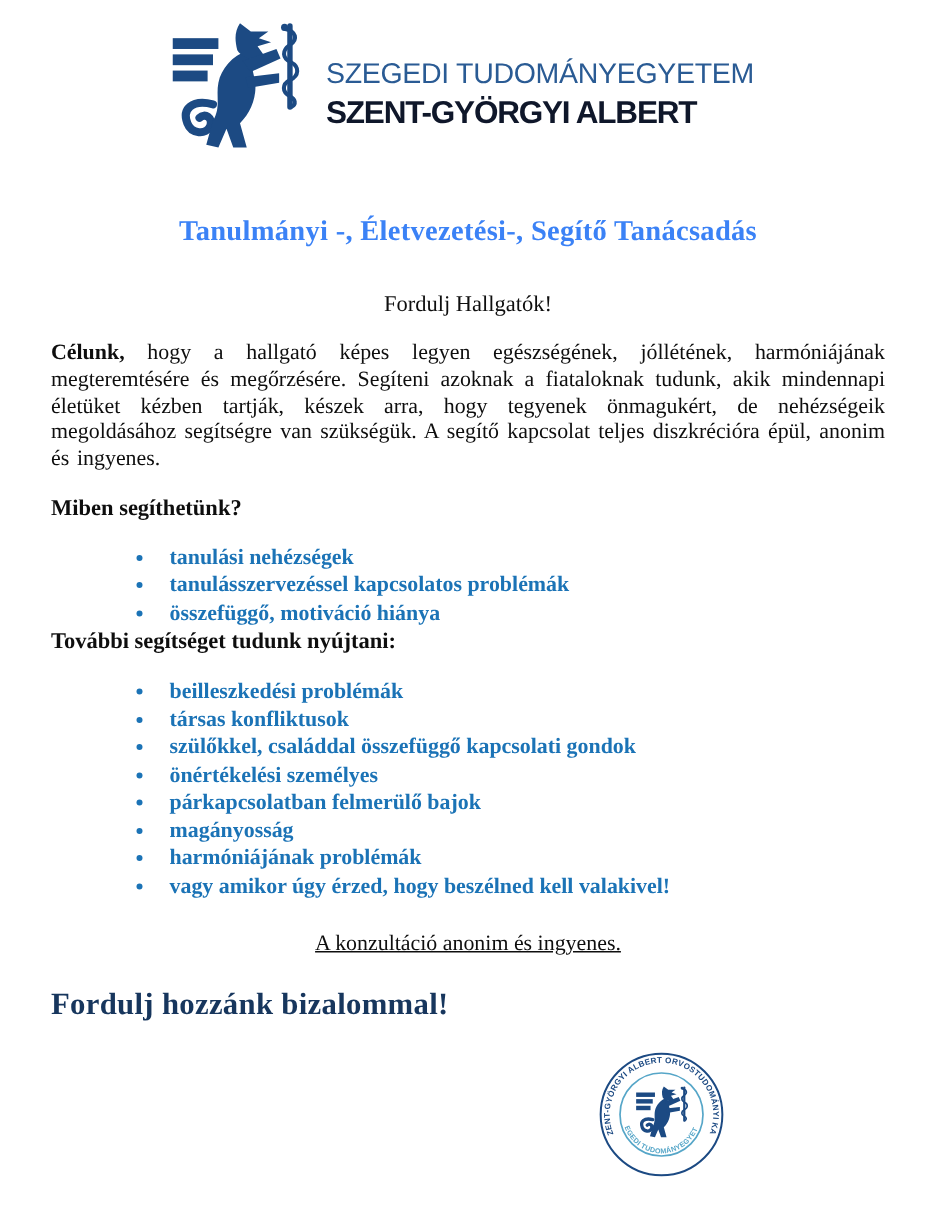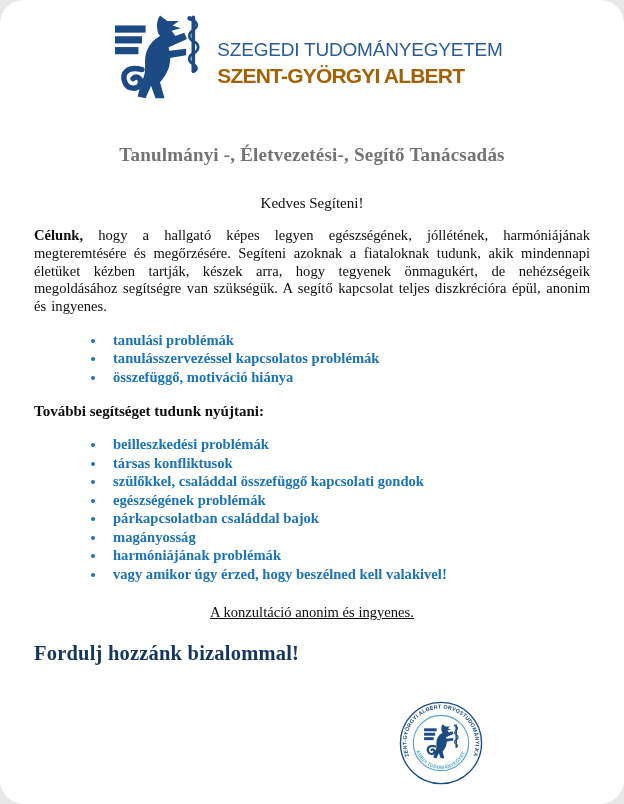--- a/index.html
+++ b/index.html
@@ -6,45 +6,44 @@
   .page{
     position:relative;
     width:624px;height:804px;
     margin:0 auto;
     background:#ffffff;
     font-family:"Liberation Serif", serif;
     color:#0e0e0e;
     overflow:hidden;
     box-sizing:border-box;
     padding:15px 34px 0 34px;
-    border-radius:24px;
   }
   
   .logo{
     display:flex;align-items:center;justify-content:center;
     gap:12px;height:96px;margin-left:-6px;
   }
   .logo-mark{flex:0 0 auto;}
   .logo-text{
     font-family:"Liberation Sans", sans-serif;
     white-space:nowrap;
   }
   .logo-l1{
     font-size:19px;font-weight:normal;color:#2a5b94;
     letter-spacing:-0.2px;margin-bottom:3px;
   }
   .logo-l2,.logo-l3{
-    font-size:21px;font-weight:bold;color:#a16207;
+    font-size:21px;font-weight:bold;color:#0f172a;
     letter-spacing:-0.8px;line-height:1.12;
   }
   
   .doc-title{
     margin-top:33px;
     text-align:center;
-    font-size:19px;font-weight:bold;color:#737373;
+    font-size:19px;font-weight:bold;color:#3b82f6;
     letter-spacing:0.2px;
   }
   
   .greeting{
     margin-top:29px;text-align:center;font-size:15px;
   }
   .para{
     margin-top:12px;
     font-size:14.6px;line-height:1.22;
     text-align:justify;word-spacing:1.5px;
@@ -109,37 +108,38 @@
       </svg>
     </span>
     <div class="logo-text">
       <div class="logo-l1">SZEGEDI TUDOMÁNYEGYETEM</div>
       <div class="logo-l2">SZENT-GYÖRGYI ALBERT</div>
     </div>
   </header>
 
   <h1 class="doc-title">Tanulmányi -, Életvezetési-, Segítő Tanácsadás</h1>
 
-  <p class="greeting">Kedves Segíteni!</p>
+  <p class="greeting">Fordulj Hallgatók!</p>
 
   <p class="para"><b>Célunk,</b> <span>hogy a hallgató képes legyen egészségének, jóllétének, harmóniájának megteremtésére és megőrzésére. Segíteni azoknak a fiataloknak tudunk, akik mindennapi életüket kézben tartják, készek arra, hogy tegyenek önmagukért, de nehézségeik megoldásához segítségre van szükségük. A segítő kapcsolat teljes diszkrécióra épül, anonim és ingyenes.</span></p>
 
+  <p class="sec-heading">Miben segíthetünk?</p>
   <ul class="blue-list">
-    <li>tanulási problémák</li>
+    <li>tanulási nehézségek</li>
     <li>tanulásszervezéssel kapcsolatos problémák</li>
     <li>összefüggő, motiváció hiánya</li>
   </ul>
 
-  <p class="sec-heading" style="margin-top:17px">További segítséget tudunk nyújtani:</p>
+  <p class="sec-heading" style="margin-top:2px">További segítséget tudunk nyújtani:</p>
   <ul class="blue-list">
     <li>beilleszkedési problémák</li>
     <li>társas konfliktusok</li>
     <li>szülőkkel, családdal összefüggő kapcsolati gondok</li>
-    <li>egészségének problémák</li>
-    <li>párkapcsolatban családdal bajok</li>
+    <li>önértékelési személyes</li>
+    <li>párkapcsolatban felmerülő bajok</li>
     <li>magányosság</li>
     <li>harmóniájának problémák</li>
     <li>vagy amikor úgy érzed, hogy beszélned kell valakivel!</li>
   </ul>
 
 
   <p class="note">A konzultáció anonim és ingyenes.</p>
 
   <p class="cta">Fordulj hozzánk bizalommal!</p>
 

